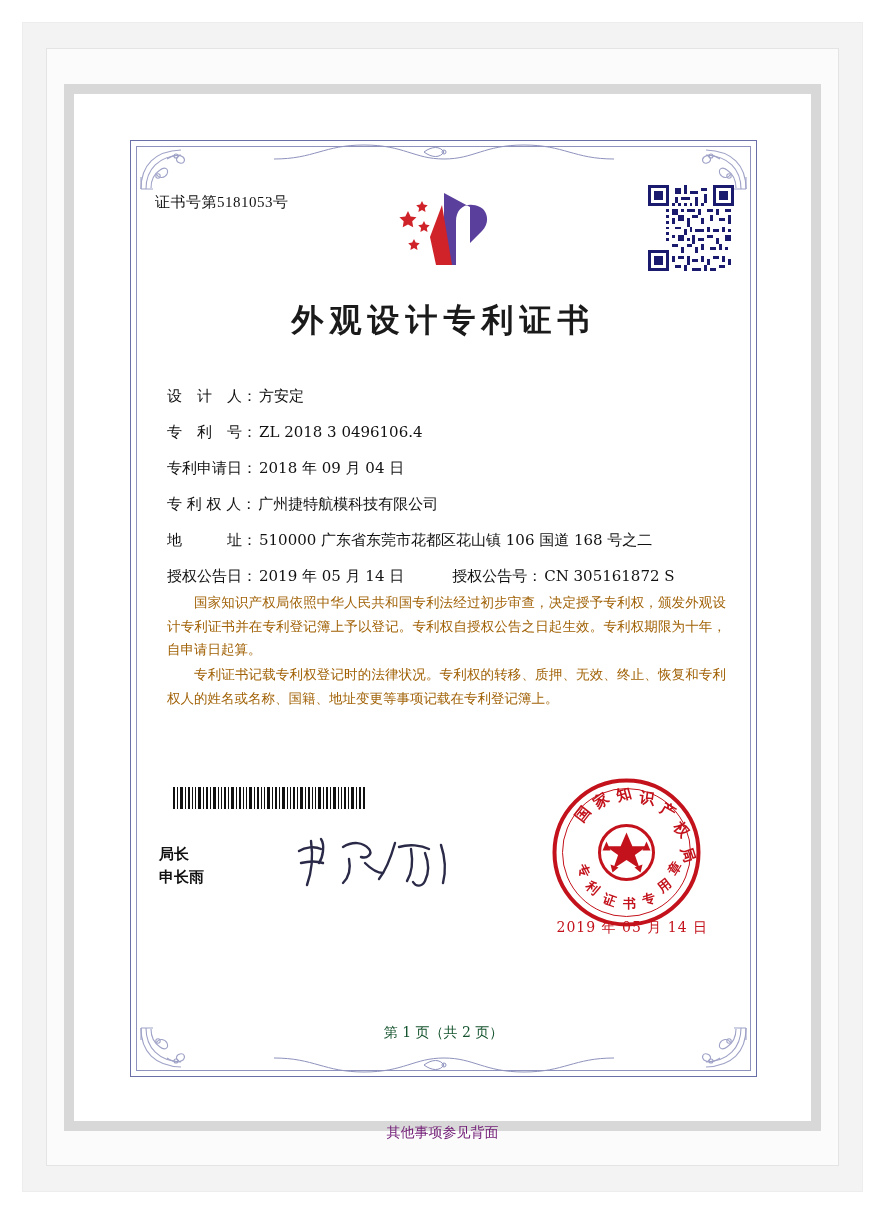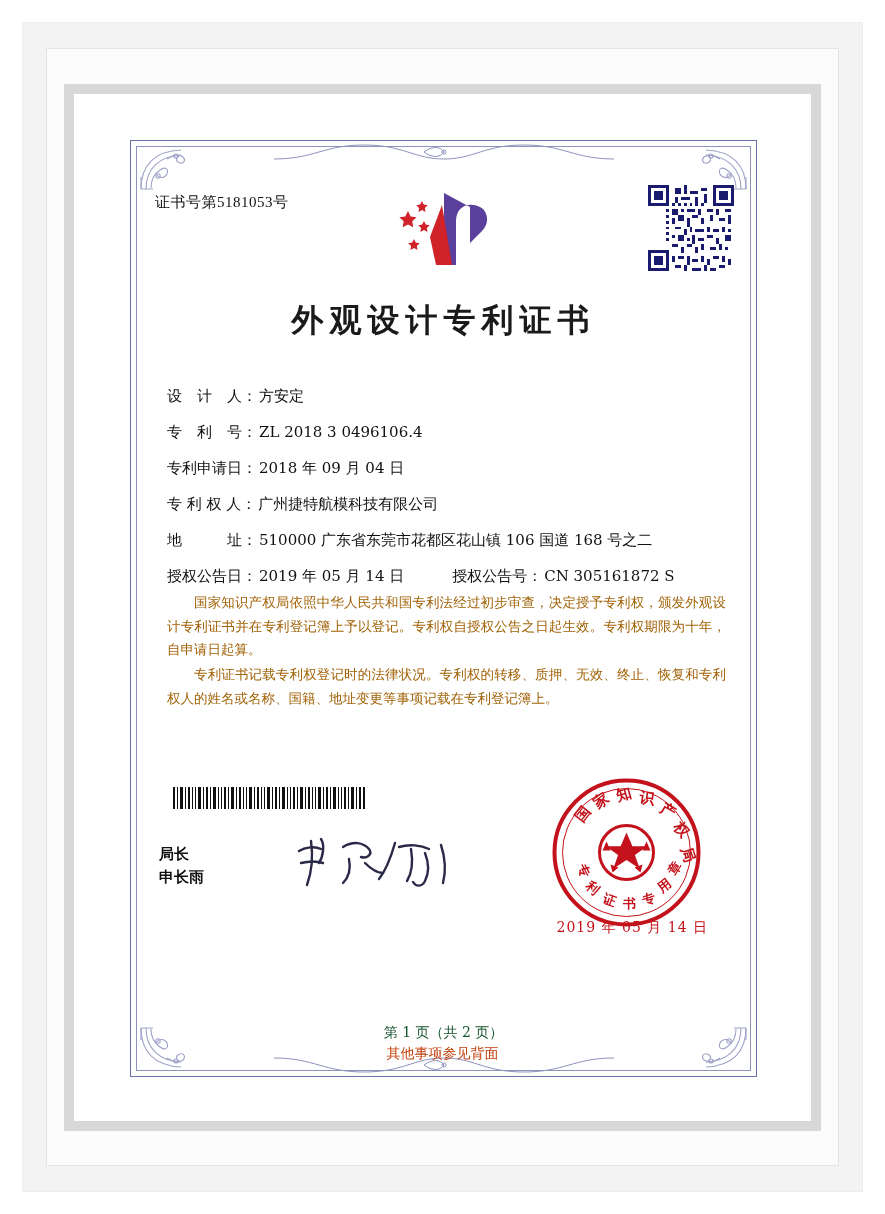--- a/index.html
+++ b/index.html
@@ -140,22 +140,22 @@
     font-size:14px;color:#c3121b;letter-spacing:1px;
     font-family:"DejaVu Serif","Liberation Serif",serif;
   }
 
   .page-no{
     position:absolute;left:0;right:0;bottom:34px;text-align:center;
     font-size:14px;color:#14532d;
     font-family:"DejaVu Serif","Liberation Serif",serif;
   }
   .footnote{
-    position:absolute;left:0;right:0;top:1045px;text-align:center;
-    font-size:14px;color:#c2410c;
+    position:absolute;left:0;right:0;top:1124px;text-align:center;
+    font-size:14px;color:#701a75;
     font-family:"DejaVu Serif","Liberation Serif",serif;
   }
 </style>
 </head>
 <body>
 
 <div class="page">
 
   <div class="frame-outer"></div>
   <div class="frame-mid"></div>

